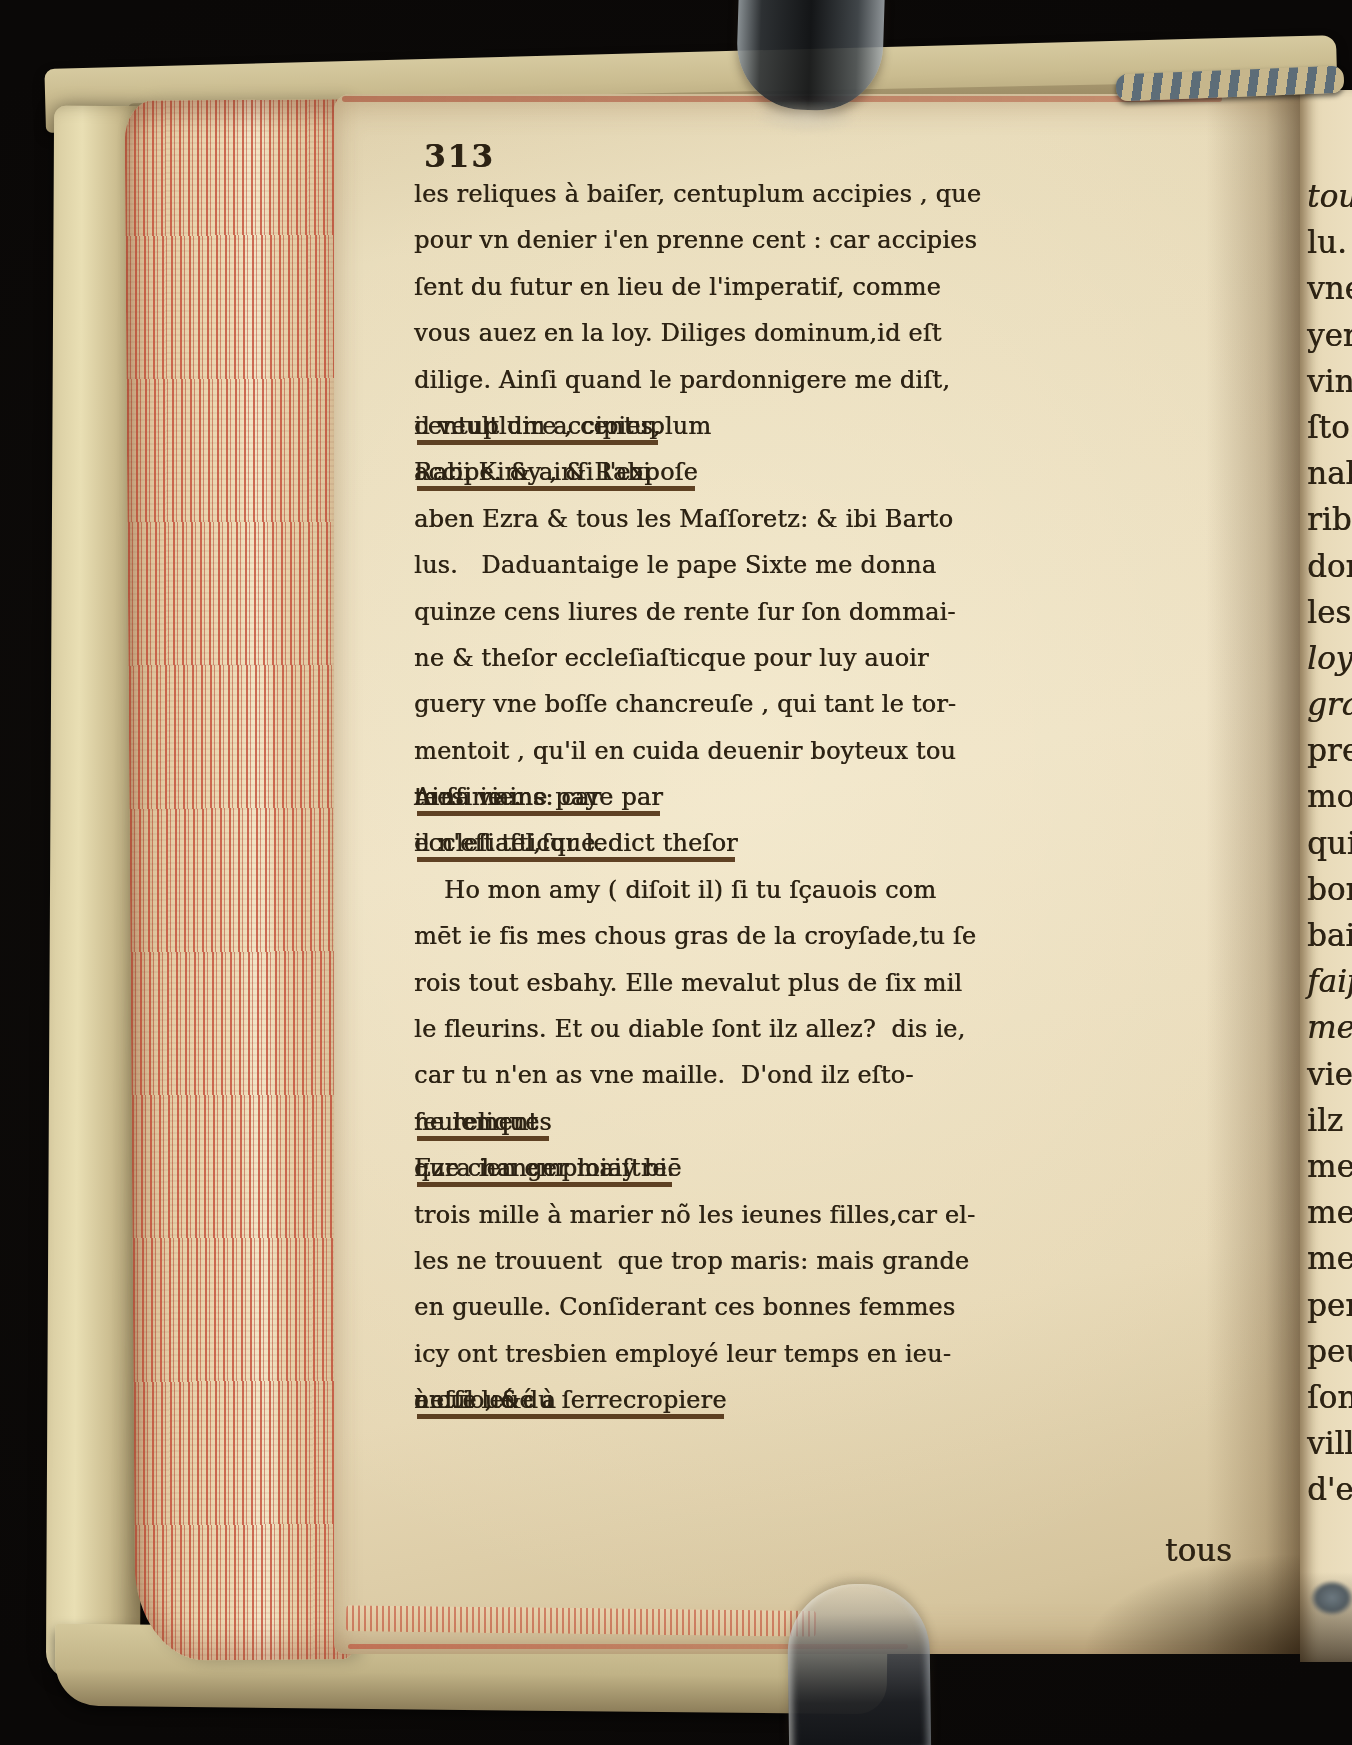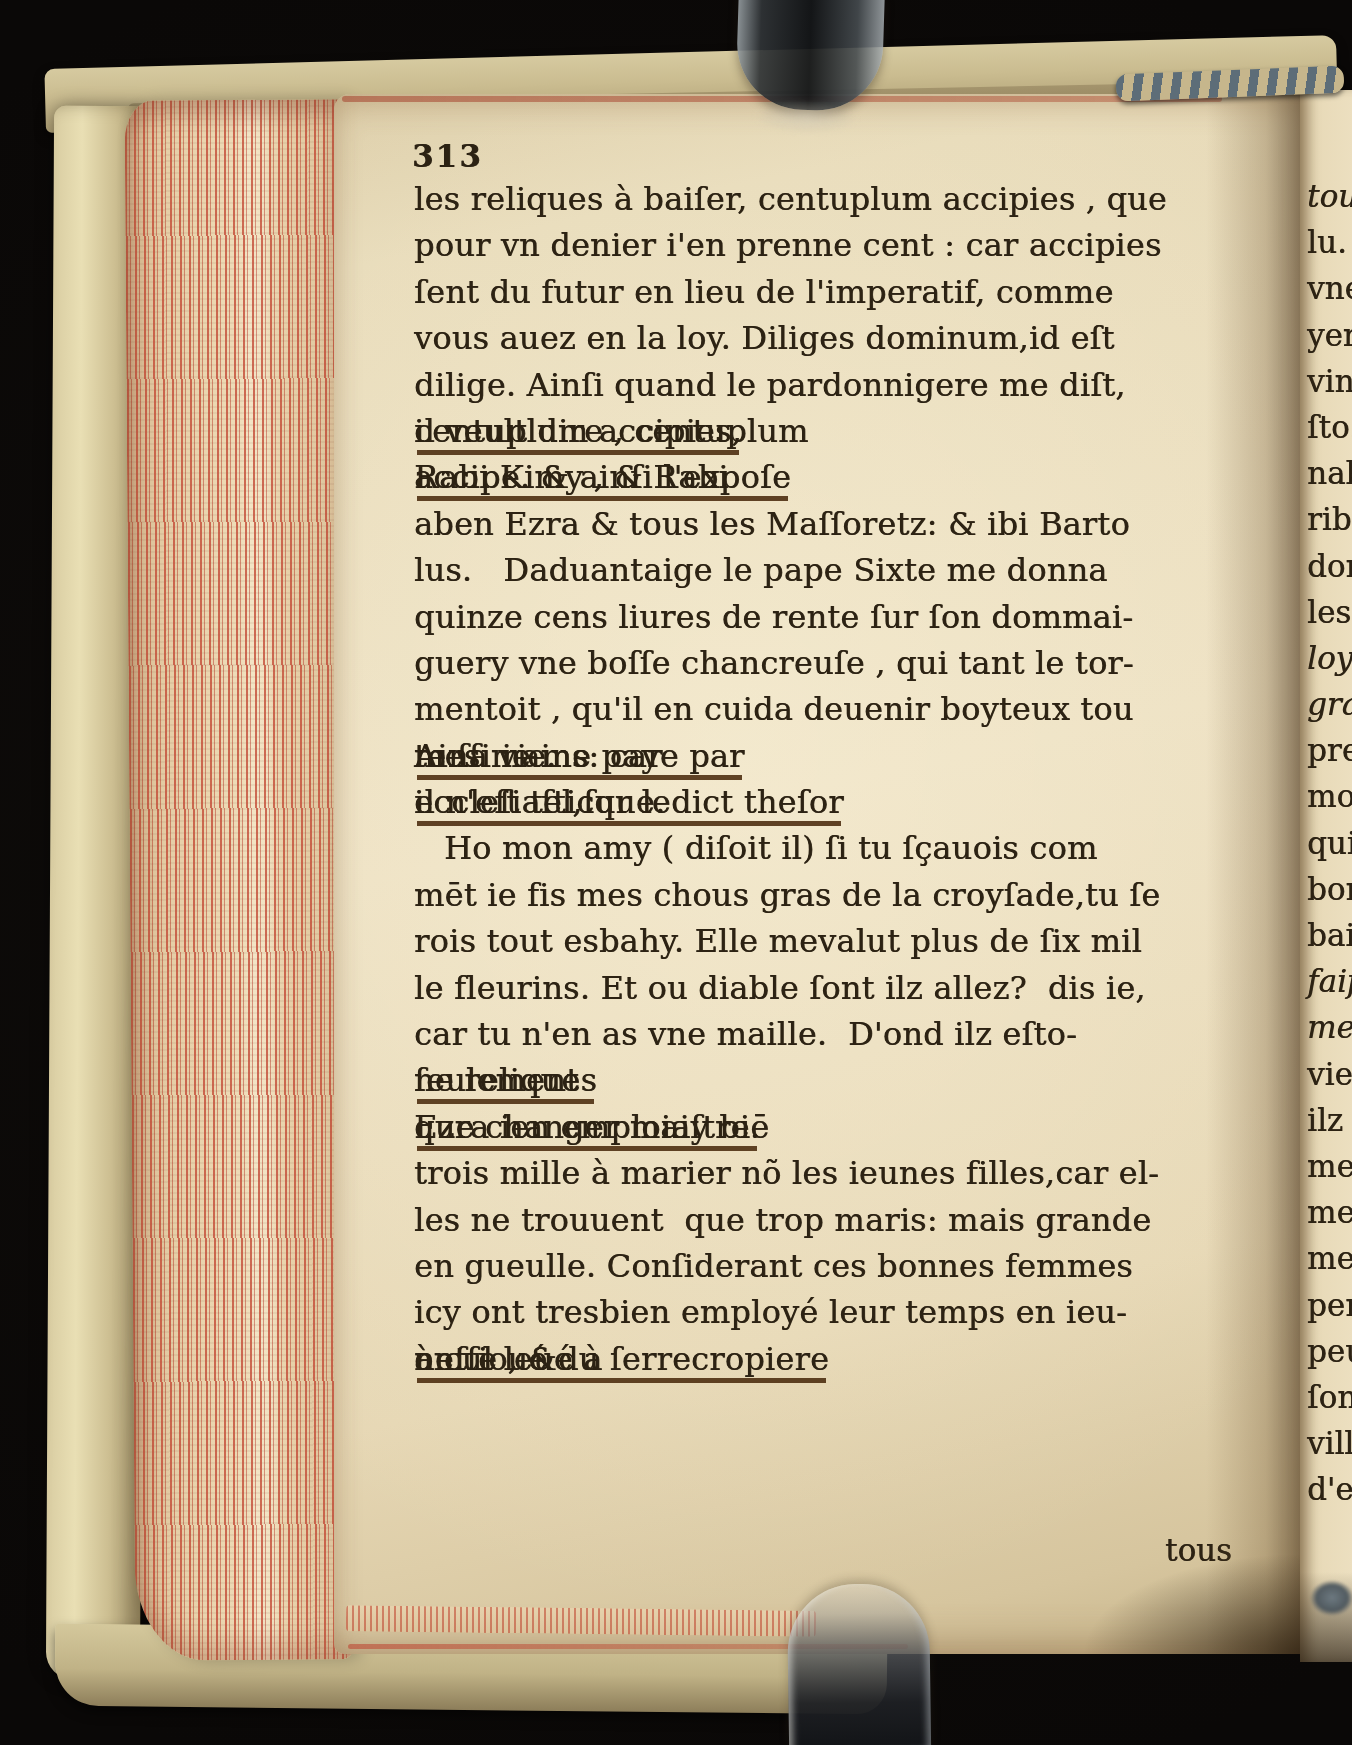--- a/index.html
+++ b/index.html
@@ -90,26 +90,26 @@
   .gutter-shade{
     right:0; top:0; width:96px; height:100%;
     background:linear-gradient(90deg,transparent,rgba(110,84,48,.30) 62%,rgba(72,52,28,.58) 100%);
     border-radius:0 3px 2px 0;
   }
   .gutter-bottom{
     right:0; bottom:0; width:260px; height:110px;
     background:radial-gradient(120% 130% at 100% 100%, rgba(40,28,14,.75), transparent 70%);
   }
   .folio{
-    left:78px; top:44px; font-size:31px; font-weight:bold; color:#2c2213;
+    left:90px; top:44px; font-size:31px; font-weight:bold; color:#2c2213;
     letter-spacing:2px; text-shadow:.5px 0 rgba(44,34,19,.85);
   }
   .textblock{
     left:80px; top:86px; width:818px; color:#2c2213;
-    font-size:32px; letter-spacing:.2px;
+    font-size:24px; letter-spacing:.2px;
     text-shadow:.5px 0 rgba(44,34,19,.85);
   }
   .textblock .line{
     position:relative; display:block; width:100%; height:46.4px;
     white-space:nowrap; text-align:justify; text-align-last:justify;
   }
   .textblock .line.short{text-align-last:left;}
   .textblock .line.indent{padding-left:30px;}
   .ul{ box-shadow:0 8px 0 -3px rgba(74,42,12,.88); }
   .catchword{
@@ -219,20 +219,23 @@
           <span> Rabi Kimy , &amp; Rabi</span>
         </div>
         <div class="line">
           <span>aben Ezra &amp; tous les Maſſoretz: &amp; ibi Barto</span>
         </div>
         <div class="line">
           <span>lus.&nbsp;&nbsp;&nbsp;Daduantaige le pape Sixte me donna</span>
         </div>
         <div class="line">
           <span>quinze cens liures de rente ſur ſon dommai-</span>
+        </div>
+        <div class="line">
+          <span>ne &amp; theſor eccleſiaſticque pour luy auoir</span>
         </div>
         <div class="line">
           <span>guery vne boſſe chancreuſe , qui tant le tor-</span>
         </div>
         <div class="line">
           <span>mentoit , qu'il en cuida deuenir boyteux tou</span>
         </div>
         <div class="line">
           <span>te ſa vie.</span>
           <span class="ul">Ainſi ie me paye par</span>

